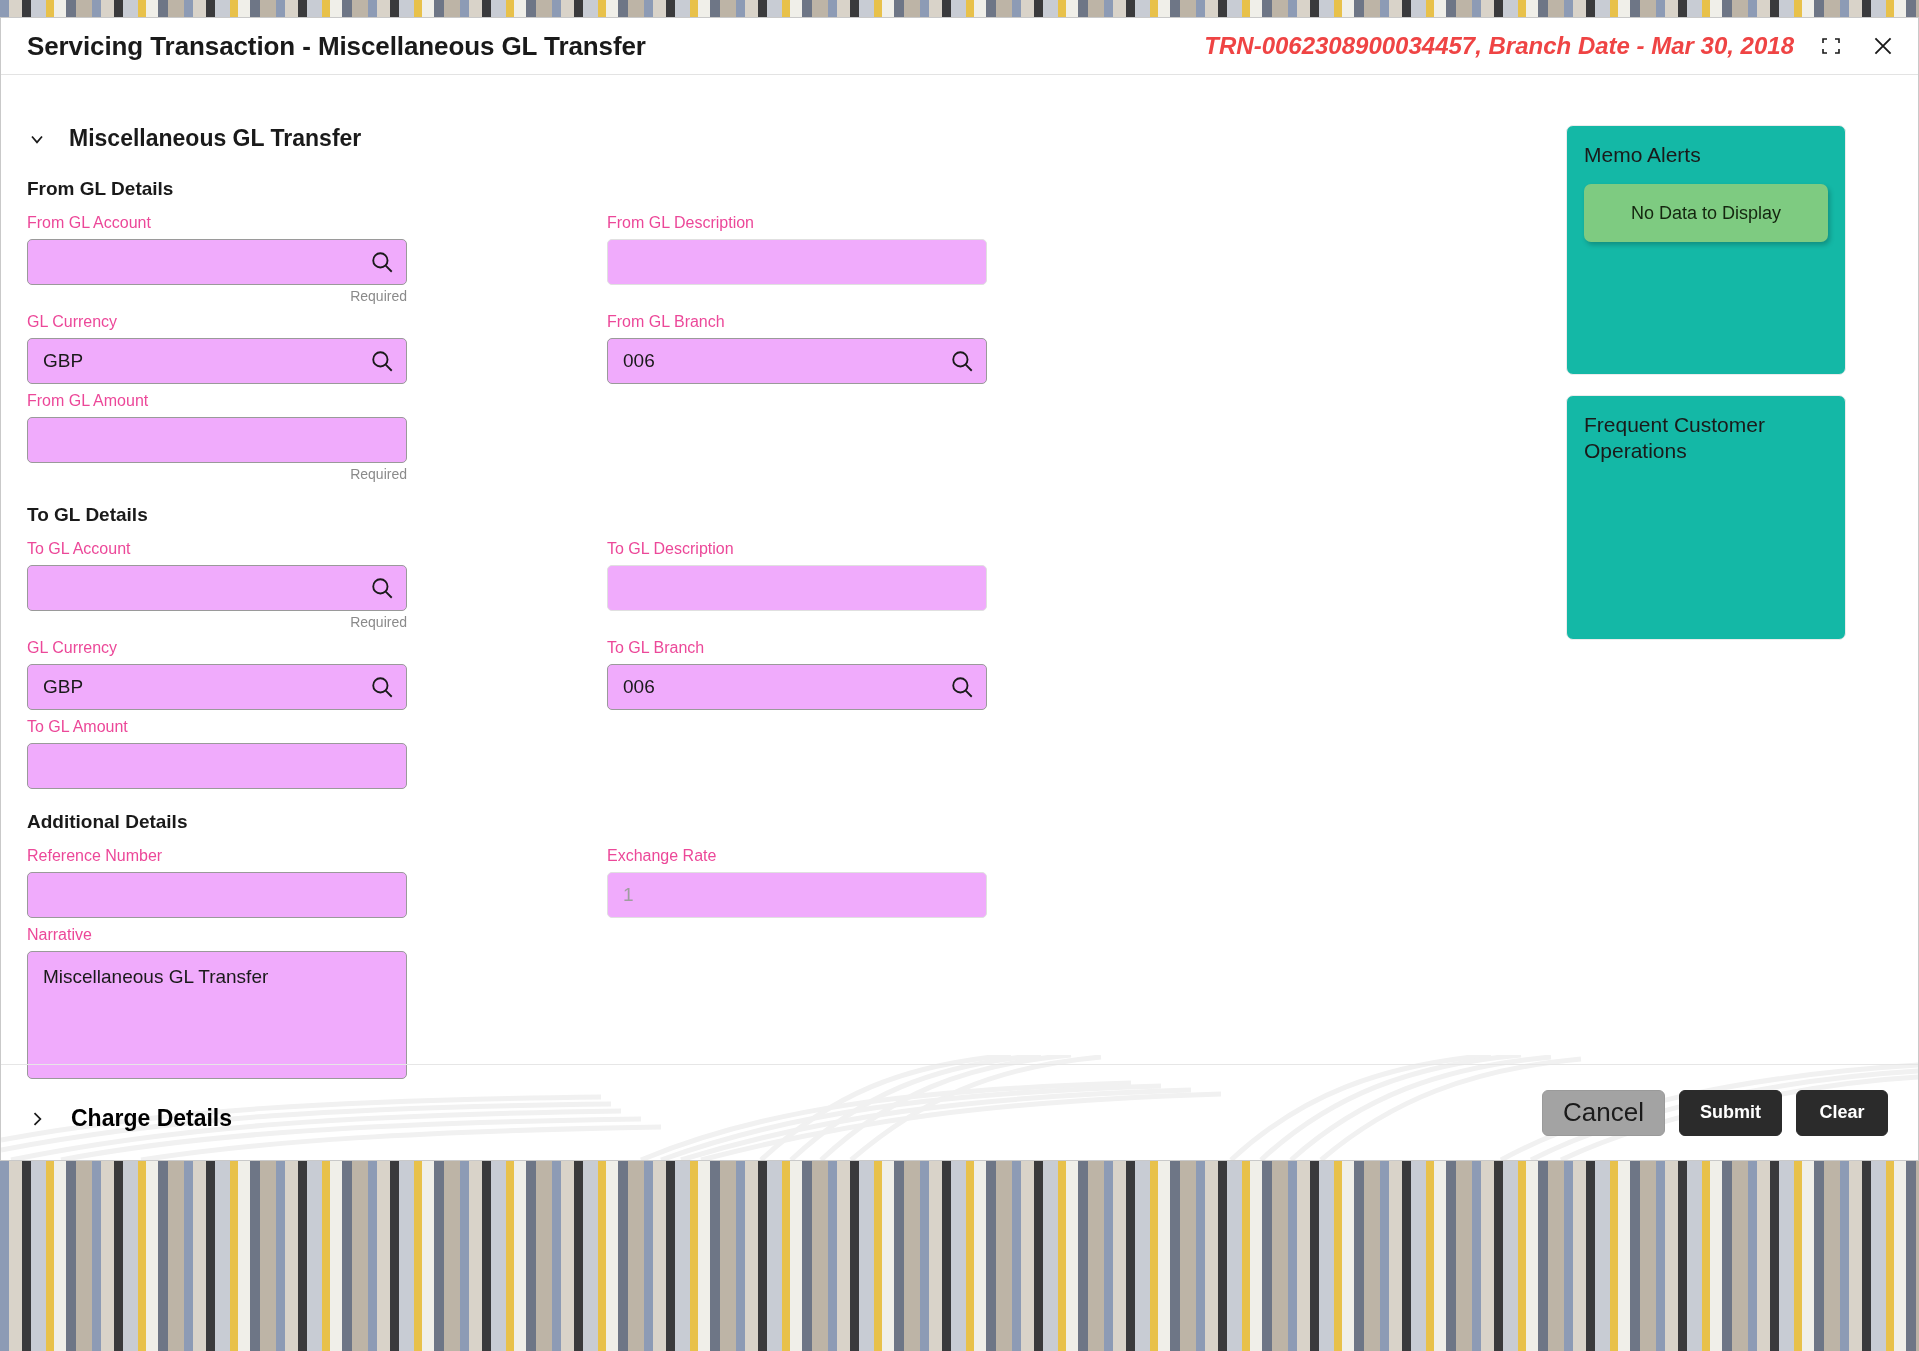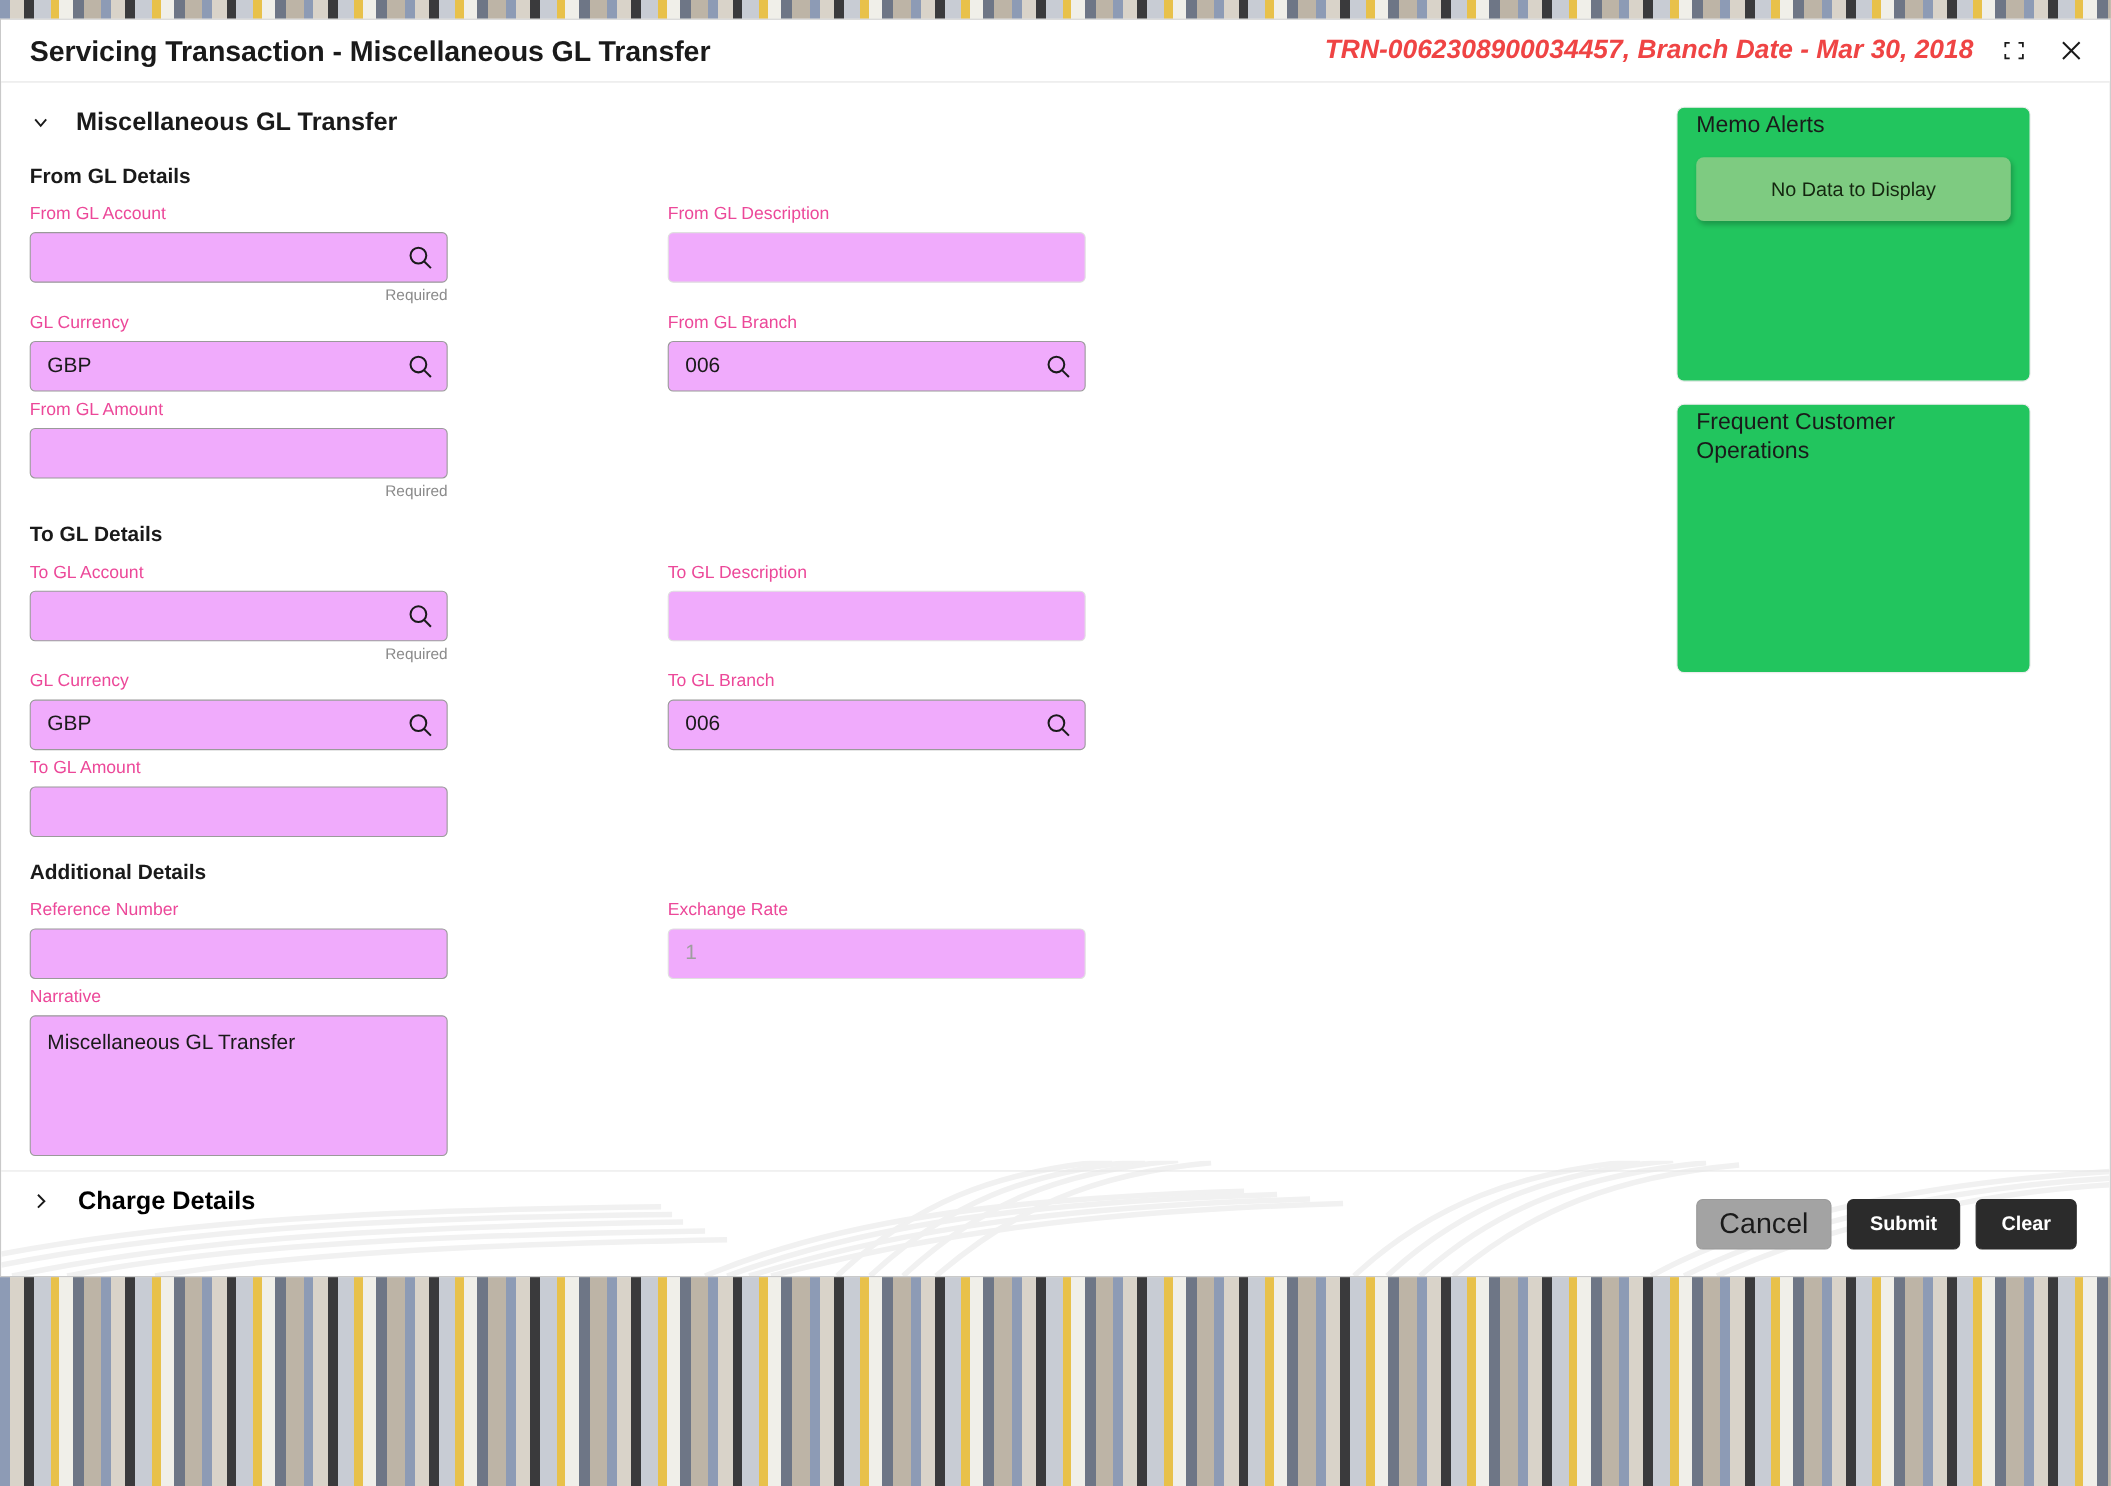--- a/index.html
+++ b/index.html
@@ -27,20 +27,21 @@
   
   #app-window {
     position: absolute;
     left: 0; top: 17px;
     width: 1919px;
     height: 1144px;
     background: #ffffff;
     border: 1px solid #c9c9c9;
     display: flex;
     flex-direction: column;
+    gap: 28px;
   }
 
   
   .title-bar {
     height: 57px;
     flex: 0 0 57px;
     display: flex;
     align-items: center;
     padding: 0 20px 0 26px;
     border-bottom: 1px solid #e3e3e3;
@@ -168,25 +169,26 @@
     width: 380px;
     text-align: right;
     font-size: 14px;
     color: #8a8a8a;
     margin-top: 3px;
   }
   .spacer-hint { height: 20px; }
 
   
   .panel {
-    background: #22c55e;
+    background: #14b8a6;
     border: 1px solid #ececec;
     border-radius: 7px;
-    padding: 3px 17px;
+    padding: 16px 17px;
     margin-bottom: 20px;
+    margin-left: 42px;
   }
   .panel-title {
     font-size: 21px;
     color: #1a1a1a;
     margin-bottom: 16px;
     line-height: 1.25;
   }
   .panel-memo { height: 250px; }
   .panel-fco  { height: 245px; }
   .alert-chip {

